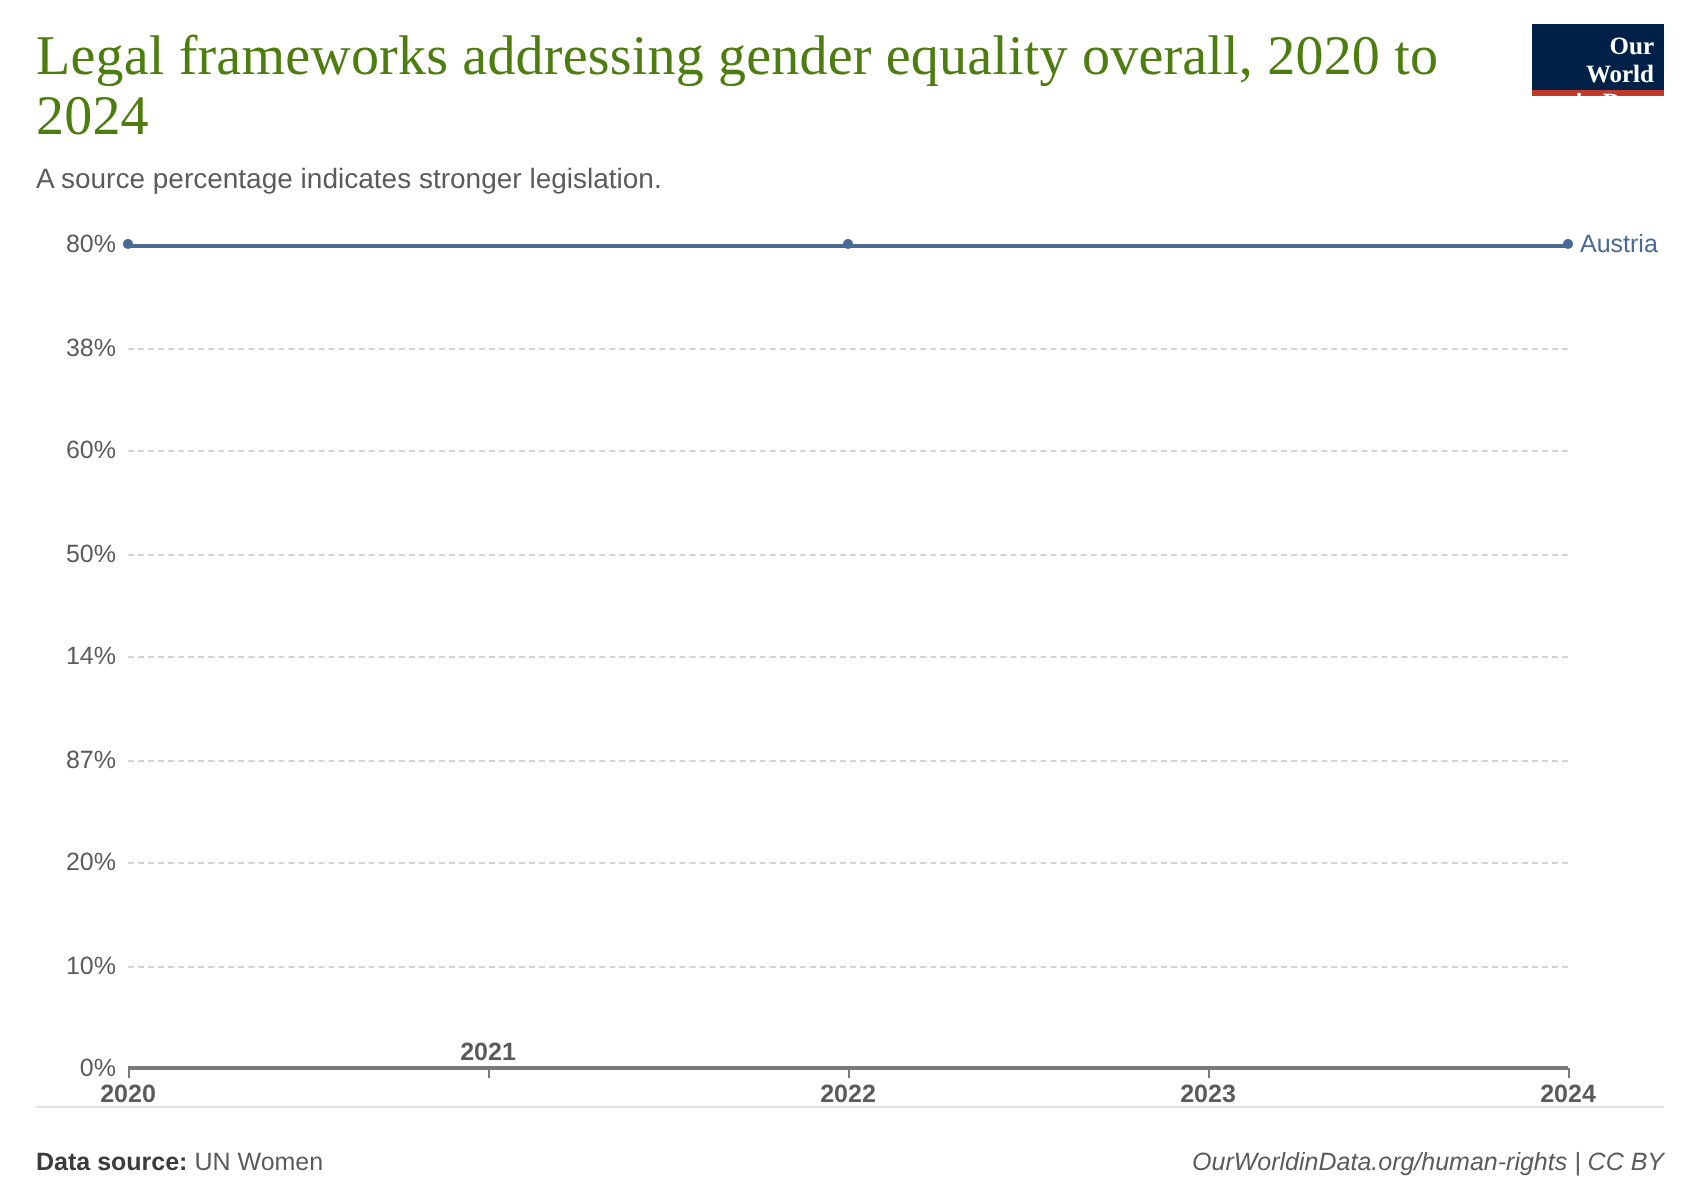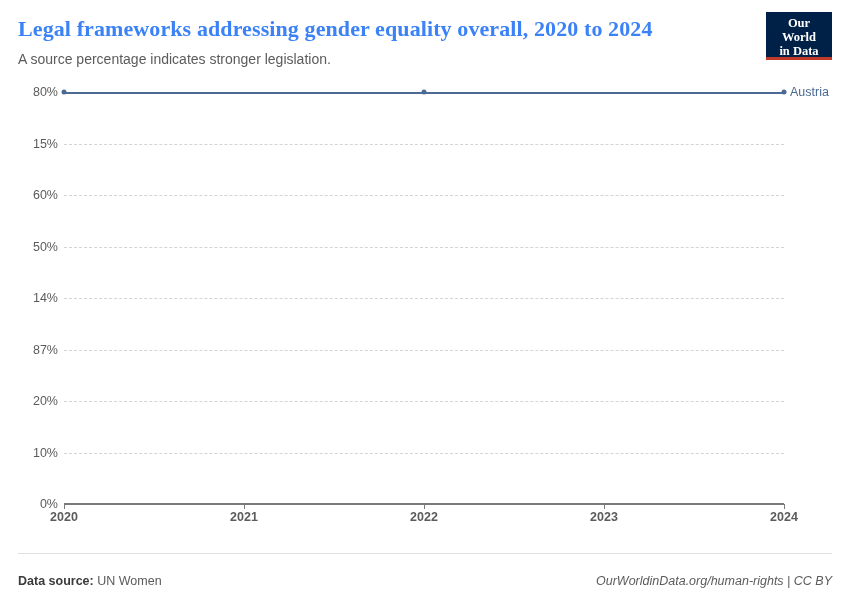--- a/index.html
+++ b/index.html
@@ -20,49 +20,49 @@
     height: 600px;
     box-sizing: border-box;
     padding: 14px 18px 0 18px;
   }
   
   .header {
     position: relative;
   }
   .chart-title {
     font-family: "Liberation Serif", serif;
-    font-size: 22px;
+    font-size: 28px;
     line-height: 30px;
-    font-weight: 700;
-    color: #3b82f6;
+    font-weight: 400;
+    color: #4d7c0f;
     margin: 0;
     max-width: 740px;
     letter-spacing: 0.1px;
   }
   .chart-subtitle {
     font-family: "Liberation Sans", sans-serif;
     font-size: 14px;
     line-height: 18px;
     color: #5b5b5b;
     margin-top: 6px;
     max-width: 740px;
   }
   .owid-logo {
     position: absolute;
     top: -2px;
     right: 0;
     width: 66px;
-    height: 48px;
+    height: 36px;
     background: #002147;
     color: #ffffff;
     font-family: "Liberation Serif", serif;
     font-weight: 700;
     font-size: 12.5px;
     line-height: 14px;
-    text-align: center;
+    text-align: right;
     padding: 4px 5px;
     box-sizing: border-box;
     border-bottom: 3px solid #c0392b;
   }
   .owid-logo span { display: block; }
 
   
   .chart-wrap {
     position: relative;
     margin-top: 14px;
@@ -190,27 +190,27 @@
         <div class="ytick" style="top: 309px;">20%</div>
         <div class="gridline" style="top: 257.5px;"></div>
         <div class="ytick" style="top: 257.5px;">87%</div>
         <div class="gridline" style="top: 206px;"></div>
         <div class="ytick" style="top: 206px;">14%</div>
         <div class="gridline" style="top: 154.5px;"></div>
         <div class="ytick" style="top: 154.5px;">50%</div>
         <div class="gridline" style="top: 103px;"></div>
         <div class="ytick" style="top: 103px;">60%</div>
         <div class="gridline" style="top: 51.5px;"></div>
-        <div class="ytick" style="top: 51.5px;">15%</div>
+        <div class="ytick" style="top: 51.5px;">38%</div>
         <div class="gridline" style="top: 0px;"></div>
         <div class="ytick" style="top: 0px;">80%</div>
         <div class="xtick-mark" style="left: 0px; top: 412px;"></div>
         <div class="xtick-label" style="left: 0px; top: 418px;">2020</div>
         <div class="xtick-mark" style="left: 180px; top: 412px;"></div>
-        <div class="xtick-label" style="left: 180px; top: 418px;">2021</div>
+        <div class="xtick-label" style="left: 180px; top: 397px;">2021</div>
         <div class="xtick-mark" style="left: 360px; top: 412px;"></div>
         <div class="xtick-label" style="left: 360px; top: 418px;">2022</div>
         <div class="xtick-mark" style="left: 540px; top: 412px;"></div>
         <div class="xtick-label" style="left: 540px; top: 418px;">2023</div>
         <div class="xtick-mark" style="left: 720px; top: 412px;"></div>
         <div class="xtick-label" style="left: 720px; top: 418px;">2024</div>
         <div class="series-line" style="left: 0px; width: 720px; top: 0px; border-top-color: rgb(75, 106, 147);"></div>
         <div class="series-point" style="left: 0px; top: 0px; background: rgb(75, 106, 147);"></div>
         <div class="series-point" style="left: 360px; top: 0px; background: rgb(75, 106, 147);"></div>
         <div class="series-point" style="left: 720px; top: 0px; background: rgb(75, 106, 147);"></div>

